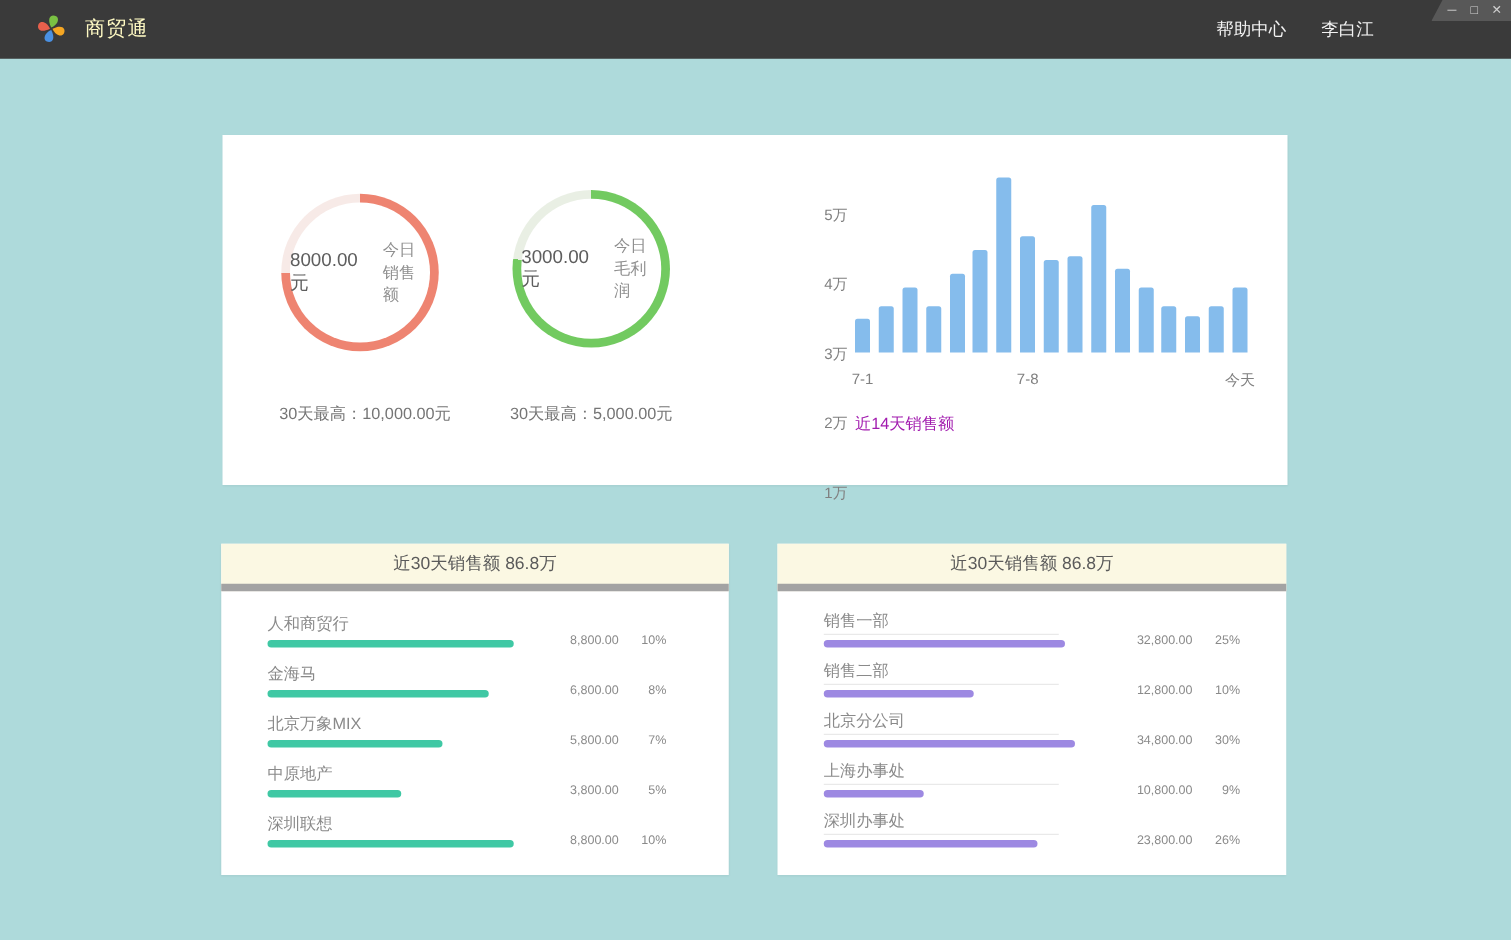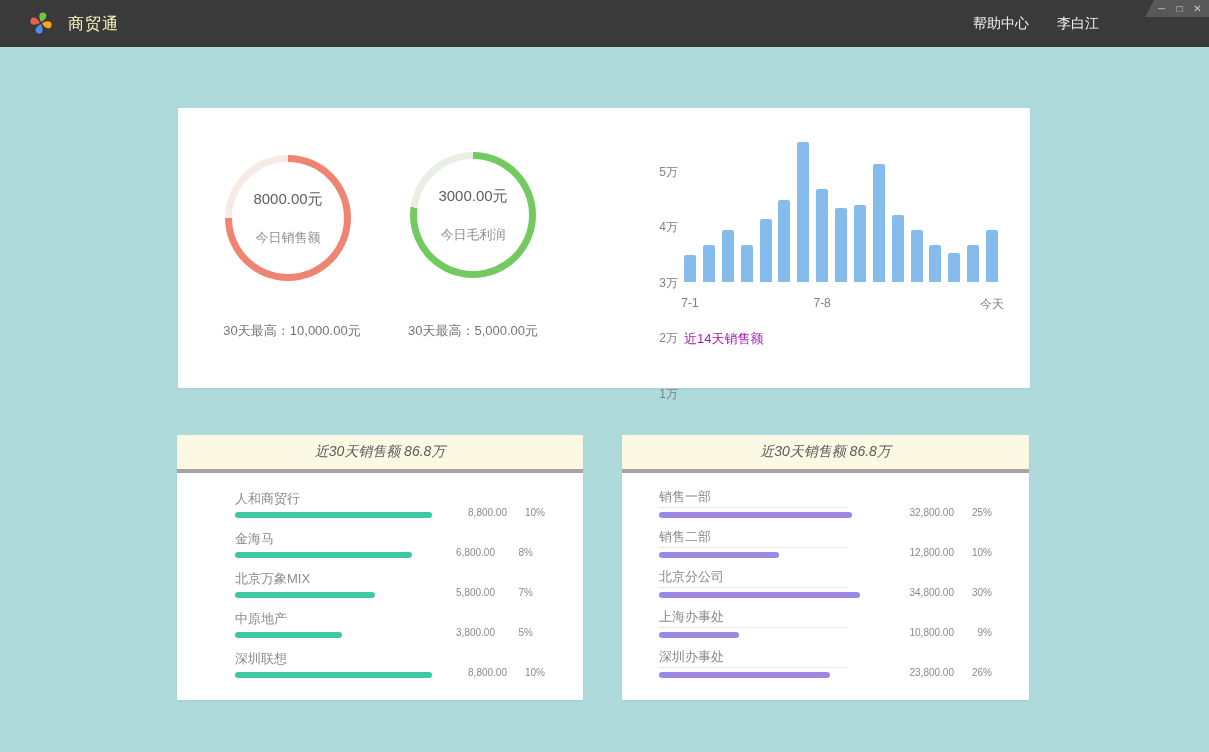--- a/index.html
+++ b/index.html
@@ -19,44 +19,44 @@
 
   
   .card { position:absolute; background:#ffffff; box-shadow:0 1px 2px rgba(0,0,0,0.06); }
   .overview-card { left:178px; top:108px; width:852px; height:280px; }
   .rank-card-left  { left:177px; top:435px; width:406px; height:265px; }
   .rank-card-right { left:622px; top:435px; width:407px; height:265px; }
 
   
   .ring { position:absolute; width:126px; height:126px; border-radius:50%; }
   .ring-inner { position:absolute; left:7px; top:7px; width:112px; height:112px; border-radius:50%; background:#ffffff;
-                display:flex; flex-direction:column; align-items:center; justify-content:center; gap:20px; }
+                display:flex; flex-direction:row; align-items:center; justify-content:center; gap:20px; }
   .ring-sales { left:47px; top:47px; }
   .ring-profit { left:232px; top:44px; }
   .ring-value { font-size:15px; color:#5e5e5e; }
   .ring-label { font-size:13px; color:#8f8f8f; }
   .ring-foot { position:absolute; top:214px; font-size:13px; color:#757575; width:240px; text-align:center; }
   .foot-sales { left:-6px; }
   .foot-profit { left:175px; }
 
   
   .yaxis { position:absolute; left:468px; top:23px; width:32px; }
   .yaxis div { height:27.4px; line-height:27.4px; text-align:right; font-size:12px; color:#808080;margin-top:28px; }
   .plot { position:absolute; left:506px; top:30px; width:314px; height:144px;
           display:flex; align-items:flex-end; justify-content:space-between; }
   .bar { width:12px; border-radius:2px 2px 0 0; }
   .xaxis { position:absolute; left:506px; top:188px; width:314px; height:16px; }
   .xaxis span { position:absolute; font-size:12px; color:#808080; transform:translateX(-50%); white-space:nowrap; }
   .chart-caption { position:absolute; left:506px; top:222px; width:314px; font-size:13px; color:#a21caf; }
 
   
-  .rank-header { height:38px; background:#fbf8e3; border-bottom:4px solid #a3a3a3;
-                 display:flex; align-items:center; justify-content:center; font-size:14px; color:#5a5a5a;font-style:italic; }
+  .rank-header { height:38px; background:#fbf8e3; border-bottom:6px solid #a3a3a3;
+                 display:flex; align-items:center; justify-content:center; font-size:14px; color:#5a5a5a; }
   .rank-body { padding:17px 0 0 0; }
-  .rank-card-left  .rank-body { padding-left:58px; padding-right:50px; }
+  .rank-card-left  .rank-body { padding-left:37px; padding-right:50px; }
   .rank-card-right .rank-body { padding-left:37px; padding-right:37px; }
   .rank-row { display:flex; align-items:flex-end; justify-content:space-between; margin-bottom:12px; height:28px; }
   .rank-left { width:262px; }
   .rank-name { display:block; font-size:13px; color:#8a8a8a; line-height:17px; }
   .rank-card-right .rank-name { width:188px; border-bottom:1px solid #e9e9e9; padding-bottom:2px; }
   .rank-bar { height:6px; border-radius:3px; margin-top:5px; }
   .rank-card-right .rank-bar { margin-top:4px; }
   .rank-values { display:flex; align-items:baseline; font-size:10px; color:#8a8a8a; padding-bottom:0px; }
   .rank-value { width:75px; text-align:right; }
   .rank-pct { width:38px; text-align:right; }

